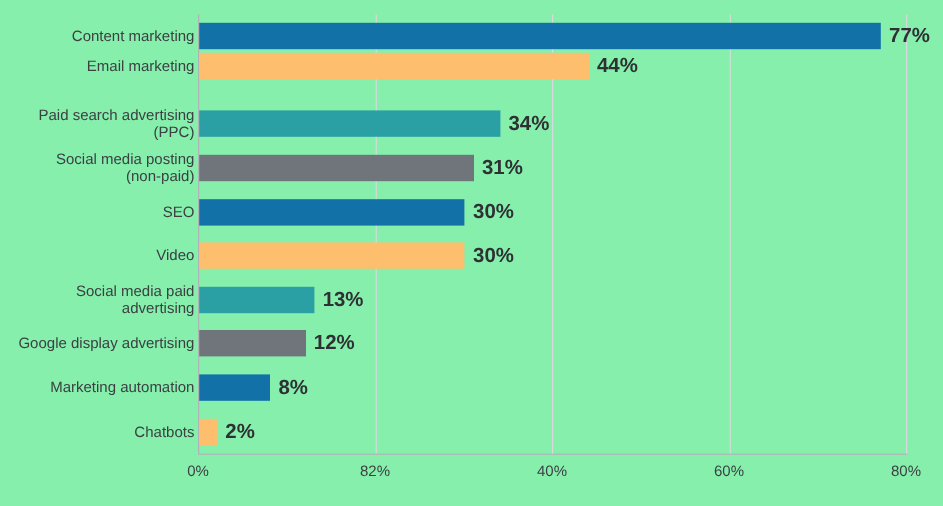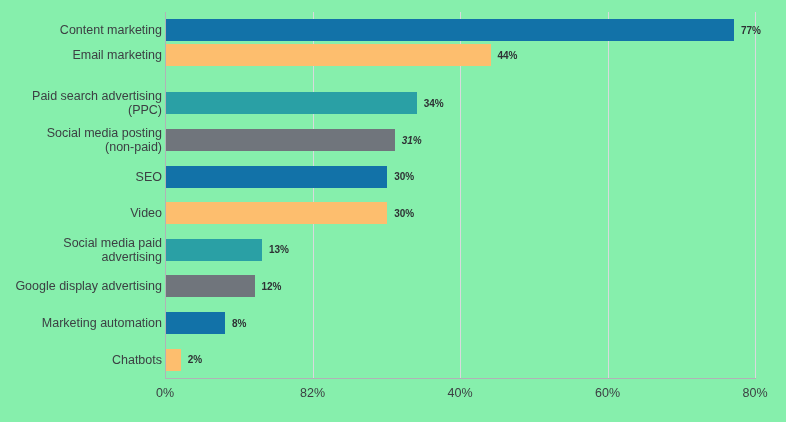--- a/index.html
+++ b/index.html
@@ -89,21 +89,21 @@
     left: 166px;
     height: 36.6px;
     display: flex;
     align-items: center;
   }
   .bar {
     height: 22px;
     border-radius: 0;
   }
   .bar-value {
-    font-size: 10px;
+    font-size: 17px;
     font-weight: bold;
     color: #2e3134;
     margin-left: 7px;
     white-space: nowrap;
   }
 
   
   .xticks {
     position: absolute;
     left: 0;
@@ -154,21 +154,21 @@
         <div class="cat-label">Paid search advertising
 (PPC)</div>
         <div class="bar-wrap" style="height: 36.6px;">
           <div class="bar" style="width: 250.75px; background: rgb(42, 160, 165);"></div>
           <span class="bar-value">34%</span>
         </div>
       </div>
       <div class="row" style="top: 121.8px; height: 36.6px;">
         <div class="cat-label">Social media posting
 (non-paid)</div>
-        <div class="bar-wrap" style="height: 36.6px; font-style: italic;">
+        <div class="bar-wrap" style="height: 36.6px;">
           <div class="bar" style="width: 228.625px; background: rgb(112, 117, 124);"></div>
           <span class="bar-value">31%</span>
         </div>
       </div>
       <div class="row" style="top: 158.4px; height: 36.6px;">
         <div class="cat-label">SEO</div>
         <div class="bar-wrap" style="height: 36.6px;">
           <div class="bar" style="width: 221.25px; background: rgb(18, 114, 168);"></div>
           <span class="bar-value">30%</span>
         </div>

